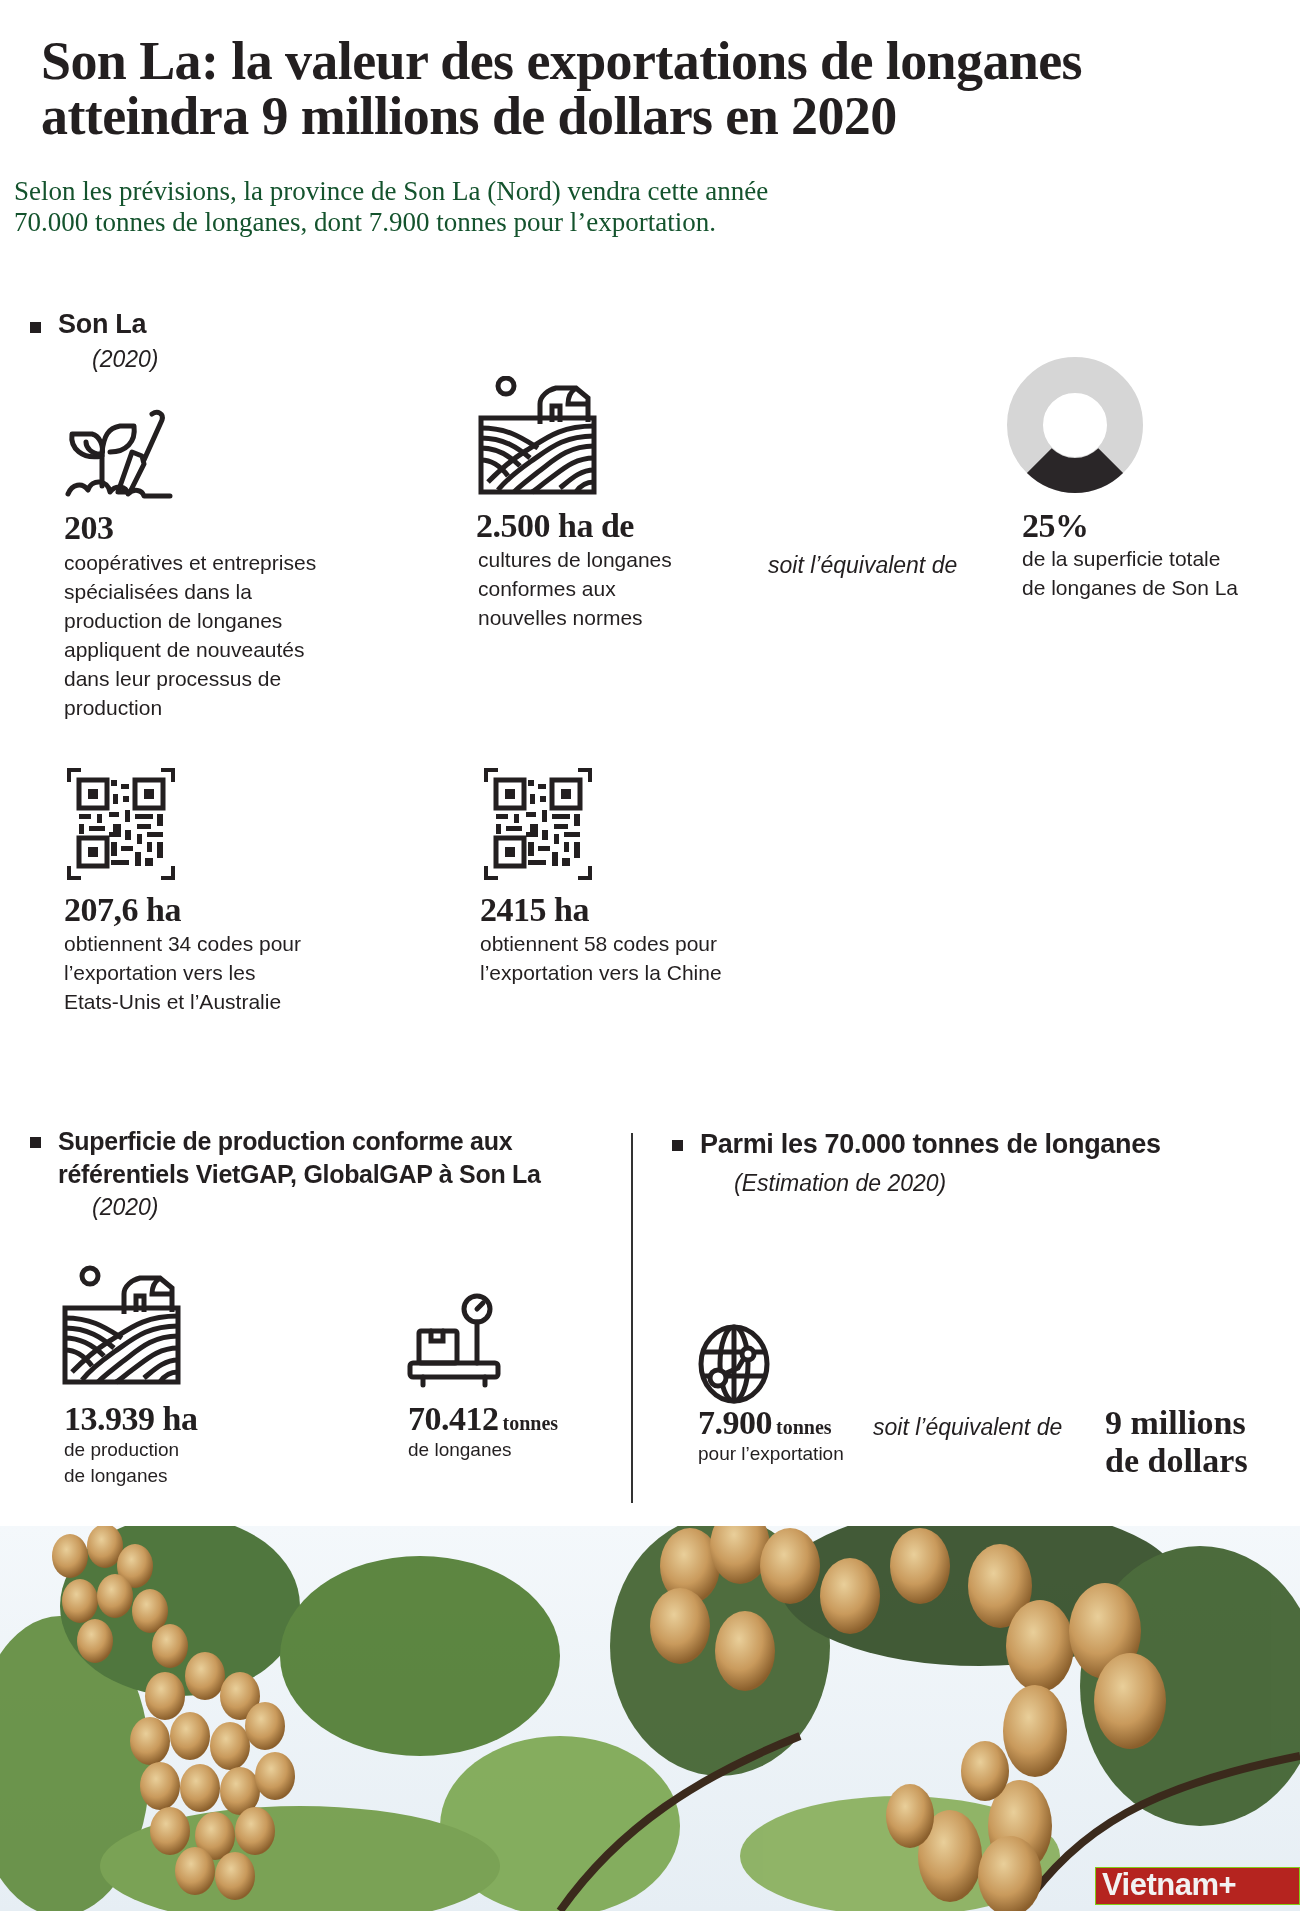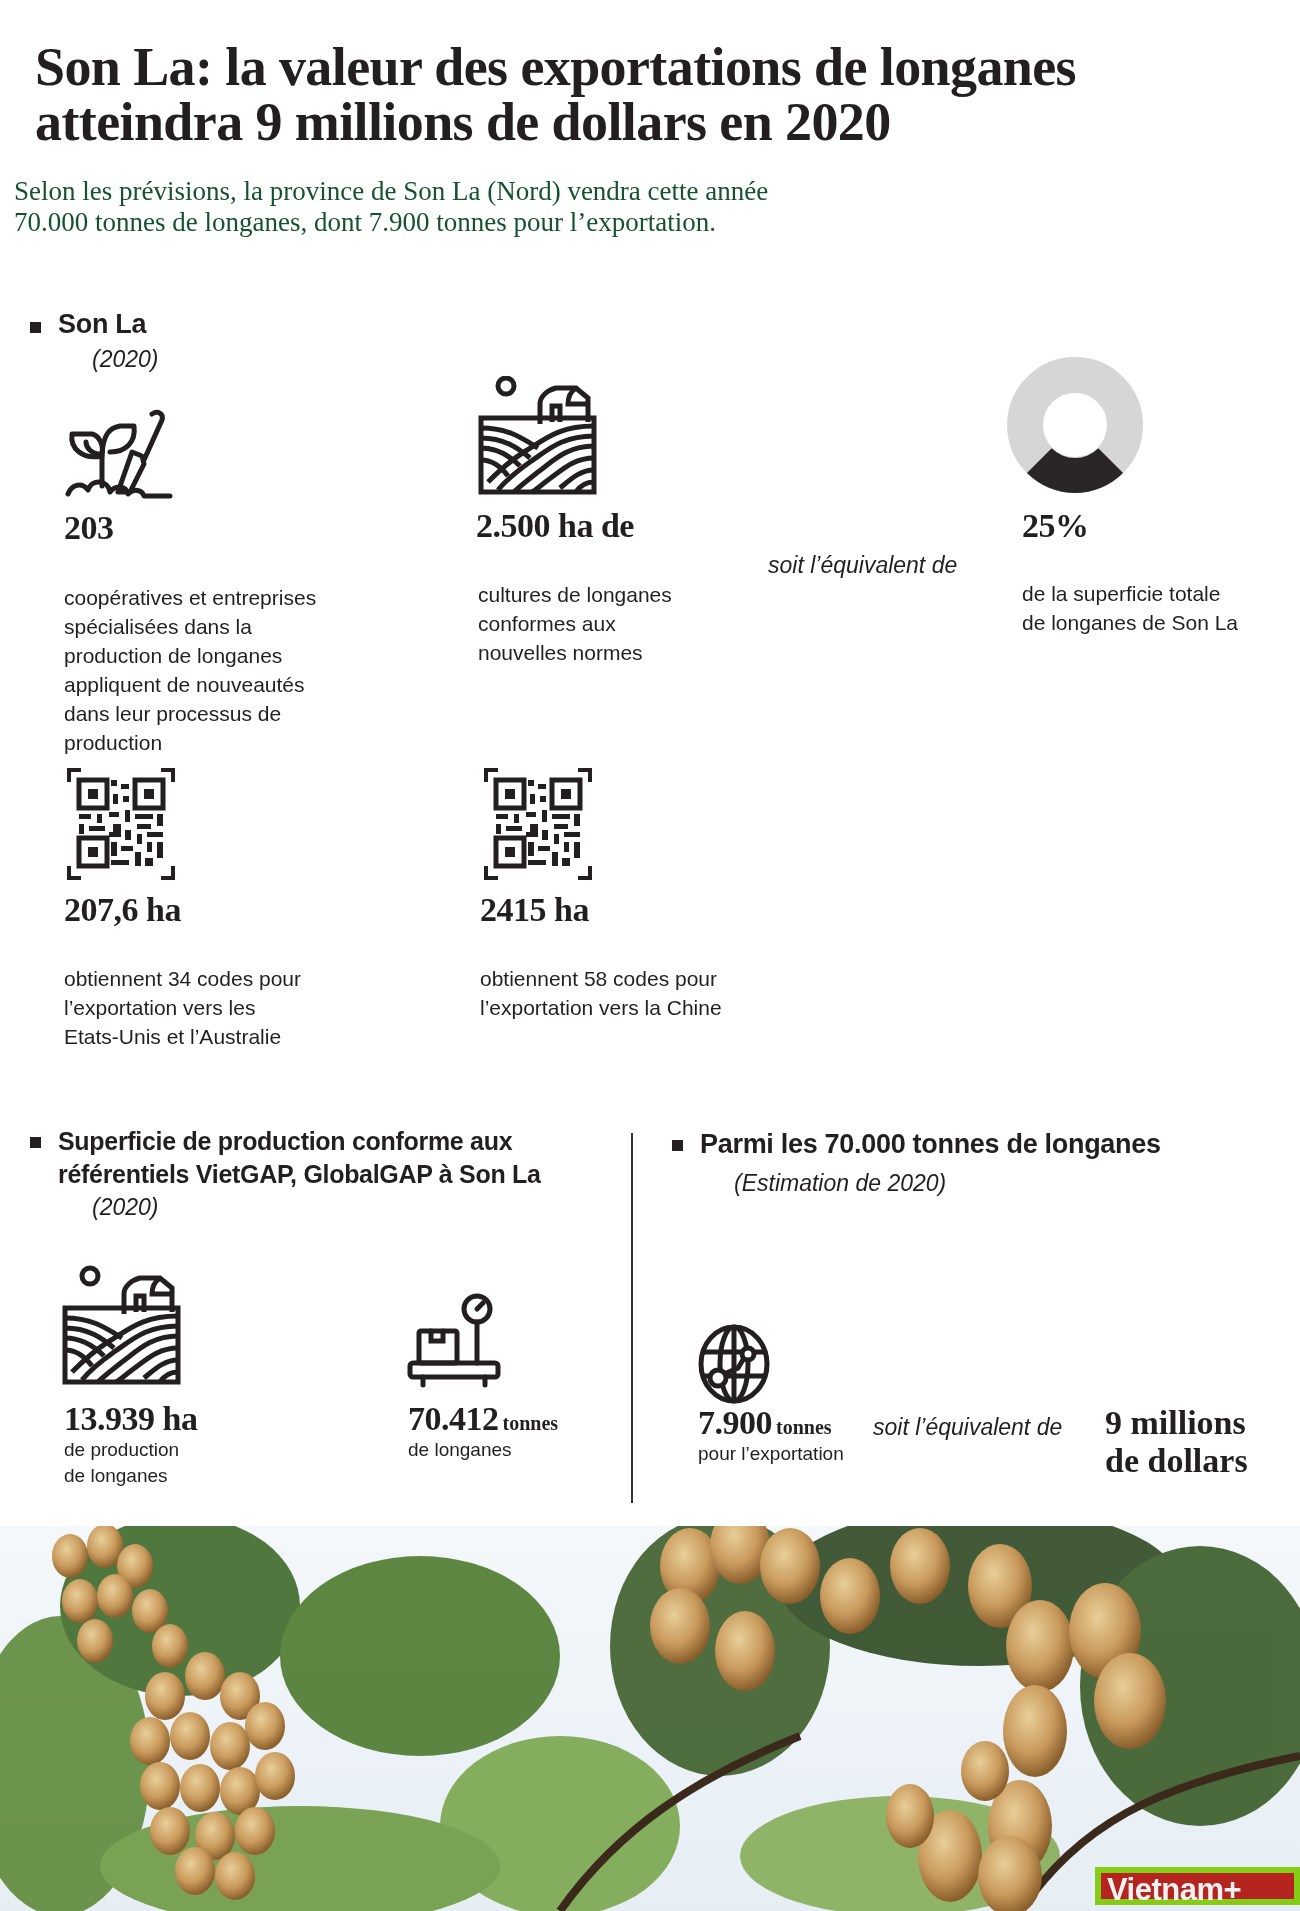--- a/index.html
+++ b/index.html
@@ -2,38 +2,38 @@
 <html><head>
 <meta charset="utf-8">
 <style>
   * { margin: 0; padding: 0; box-sizing: border-box; }
   html, body { width: 1300px; height: 1911px; background: #ffffff; overflow: hidden; }
   body { position: relative; color: #231f20; font-family: "Liberation Sans", sans-serif; }
   .abs { position: absolute; }
   .serif { font-family: "Liberation Serif", "DejaVu Serif", serif; }
   .sans { font-family: "Liberation Sans", "DejaVu Sans", sans-serif; }
 
-  #title { left: 35px; top: 34px; width: 1250px; font-size: 54px; line-height: 55px; font-weight: bold; letter-spacing: -0.6px; margin-top: 6px; }
+  #title { left: 41px; top: 34px; width: 1250px; font-size: 54px; line-height: 55px; font-weight: bold; letter-spacing: -0.6px; }
   #subtitle { left: 14px; top: 176px; width: 1100px; font-size: 27px; line-height: 31px; color: #14532d; font-family: Liberation Serif, serif; }
 
   .section-head { font-size: 27px; font-weight: bold; line-height: 32px; letter-spacing: -0.3px; }
   .bullet { position: absolute; width: 11px; height: 11px; background: #231f20; }
   .section-sub { font-size: 23px; font-style: italic; line-height: 30px; margin-left: 34px; }
 
   .stat-num { font-size: 34px; font-weight: bold; line-height: 36px; letter-spacing: -0.5px; }
   .stat-unit { font-size: 20px; font-weight: bold; text-align: center; }
-  .stat-body { font-size: 21px; line-height: 29px; margin-top: 35px; }
+  .stat-body { font-size: 21px; line-height: 29px; }
   .stat-body-sm { font-size: 19px; line-height: 26px; }
   .equiv { font-size: 23px; font-style: italic; }
 
   .icon svg { display: block; }
   #divider { left: 631px; top: 1133px; width: 2px; height: 370px; background: #333; }
 
   #photo { left: 0; top: 1526px; width: 1300px; height: 385px; overflow: hidden; }
-  #logo { left: 1095px; top: 1867px; width: 205px; height: 38px; background: #b5241f; border: 6px solid #84cc16; color: #f2f2f2; font-size: 31px; font-weight: bold; line-height: 34px; padding-left: 6px; letter-spacing: -0.5px; }
+  #logo { left: 1095px; top: 1867px; width: 205px; height: 38px; background: #b5241f; border: 1px solid #84cc16; color: #f2f2f2; font-size: 31px; font-weight: bold; line-height: 34px; padding-left: 6px; letter-spacing: -0.5px; }
 </style>
 </head>
 <body>
 
 <h1 id="title" class="abs serif">
   <div>Son La: la valeur des exportations de longanes</div>
   <div>atteindra 9 millions de dollars en 2020</div>
 </h1>
 <div id="subtitle" class="abs sans">
   <div>Selon les prévisions, la province de Son La (Nord) vendra cette année</div>

